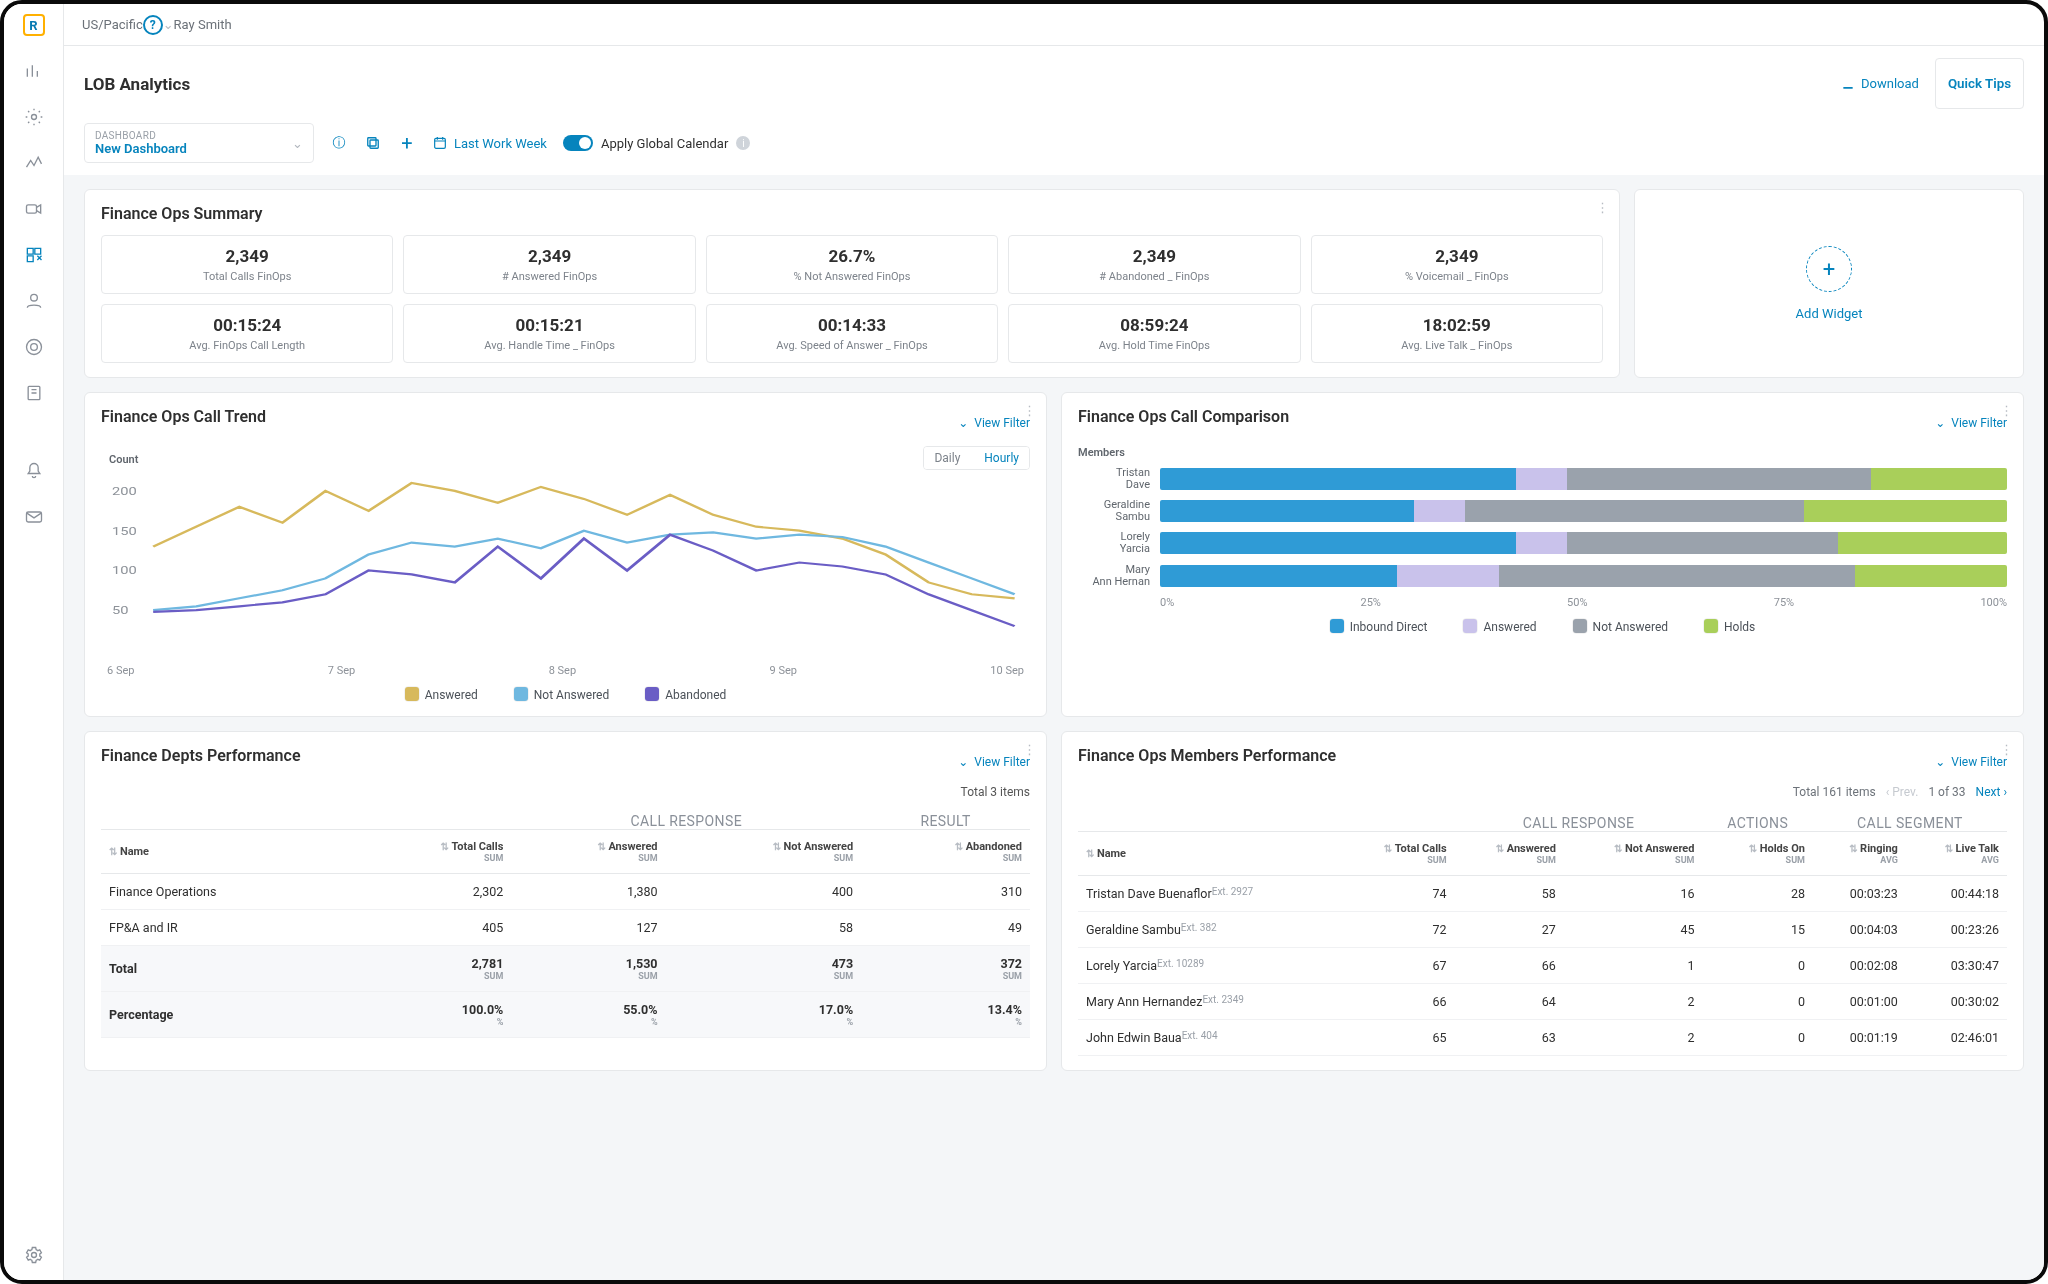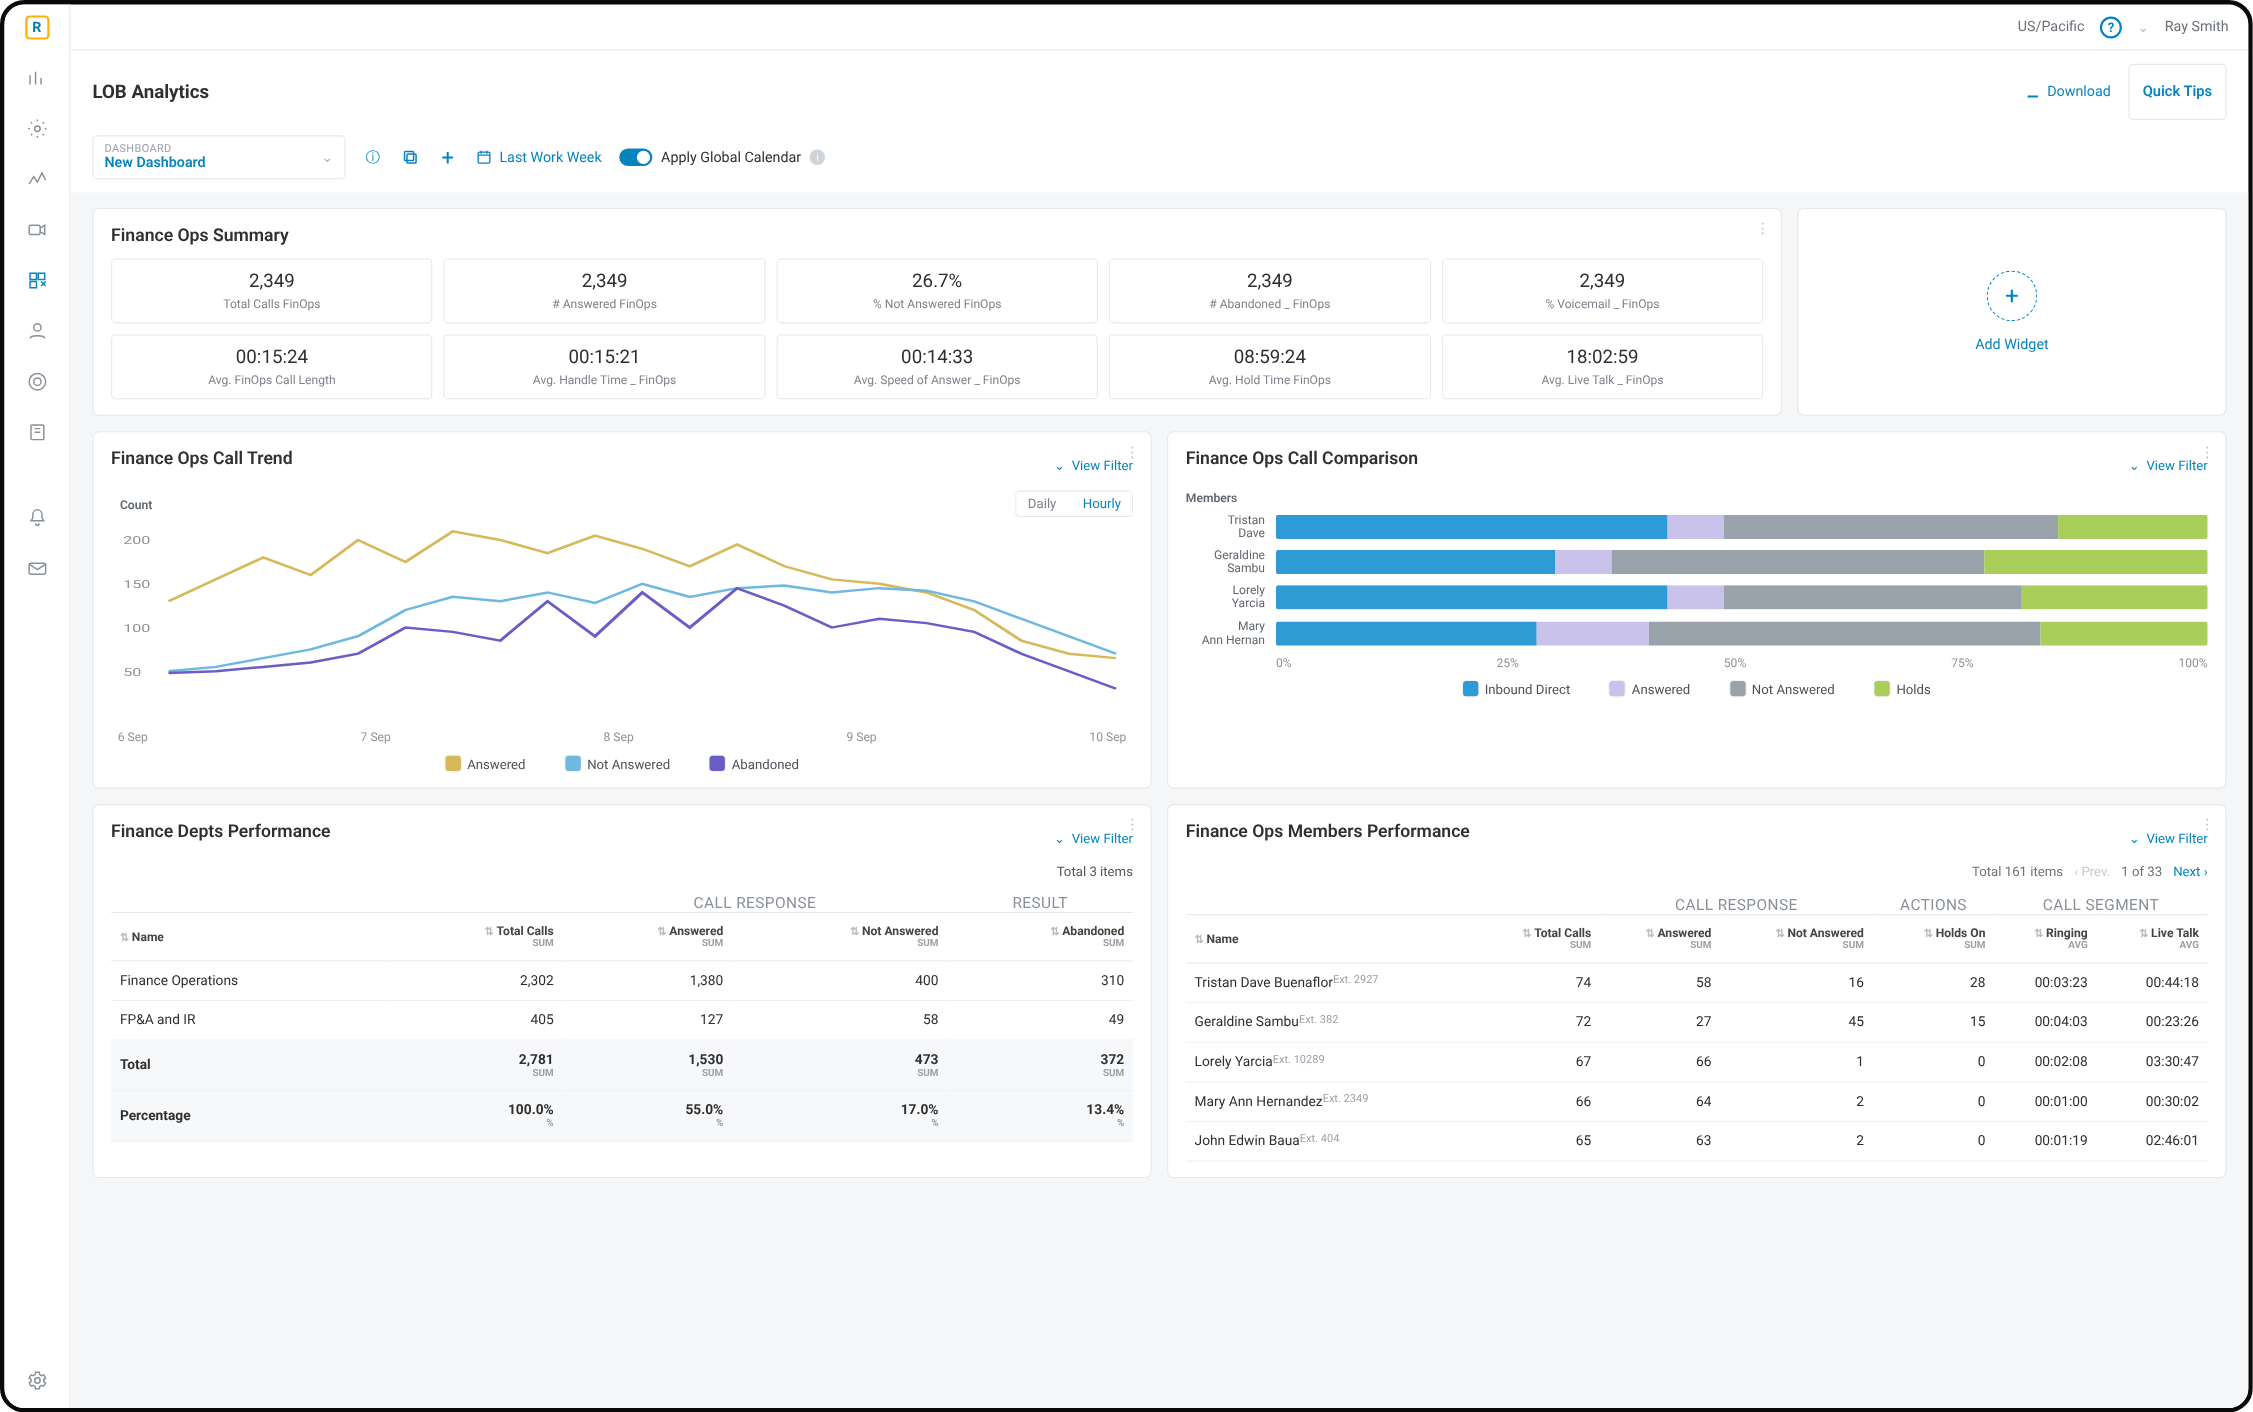--- a/index.html
+++ b/index.html
@@ -19,21 +19,21 @@
   *{box-sizing:border-box;font-family:-apple-system,BlinkMacSystemFont,"Segoe UI",Roboto,Arial,sans-serif}
   html,body{margin:0;height:100%;background:#fff;color:var(--text);font-size:13px}
   .app{display:flex;height:100%;border:4px solid #0a0a0a;border-radius:22px;overflow:hidden}
   .sidebar{width:60px;background:#fff;border-right:1px solid var(--border);display:flex;flex-direction:column;align-items:center;padding-top:10px;gap:24px}
   .logo{width:22px;height:22px;border:2px solid #ffb000;border-radius:4px;display:flex;align-items:center;justify-content:center;color:#067ab2;font-weight:700}
   .nav-icon{width:22px;height:22px;display:flex;align-items:center;justify-content:center;color:#8a9099;cursor:pointer}
   .nav-icon.active{color:var(--blue)}
   .nav-icon svg{width:20px;height:20px;stroke:currentColor;fill:none;stroke-width:1.6}
   .sidebar .spacer{flex:1}
   .main{flex:1;display:flex;flex-direction:column;min-width:0}
-  .topbar{height:42px;display:flex;align-items:center;justify-content:flex-end;padding:16px 18px;gap:14px;border-bottom:1px solid var(--border);color:#6b7178}
+  .topbar{height:42px;display:flex;align-items:center;justify-content:flex-start;padding:16px 18px;border-bottom:1px solid var(--border);color:#6b7178}
   .help-icon{width:20px;height:20px;border:2px solid var(--blue);border-radius:50%;display:flex;align-items:center;justify-content:center;color:var(--blue);font-weight:700;font-size:12px}
   .topbar .caret{color:#b7bcc3}
   .header{display:flex;align-items:center;justify-content:space-between;padding:12px 20px}
   .header h1{font-size:17px;font-weight:700;margin:0}
   .header-actions{display:flex;align-items:center;gap:16px}
   .download{display:flex;align-items:center;gap:6px;color:var(--blue);cursor:pointer}
   .download svg{width:14px;height:14px;fill:var(--blue)}
   .btn{border:1px solid var(--border);background:#fff;border-radius:4px;padding:17px 12px;color:var(--blue);font-weight:600;cursor:pointer}
   .toolbar{display:flex;align-items:center;gap:16px;padding:2px 20px 12px}
   .dash-select{border:1px solid var(--border);border-radius:4px;width:230px;padding:6px 10px;background:#fff;display:flex;justify-content:space-between;align-items:center}
@@ -48,21 +48,21 @@
   .switch::after{content:"";position:absolute;right:2px;top:2px;width:12px;height:12px;border-radius:50%;background:#fff}
   .info-dot{width:14px;height:14px;border-radius:50%;background:#cfd4da;color:#fff;display:flex;align-items:center;justify-content:center;font-size:10px}
   .content{flex:1;overflow:auto;background:var(--bg);padding:14px 20px}
   .row{display:flex;gap:14px}
   .panel{background:var(--panel);border:1px solid var(--border);border-radius:6px;padding:14px 16px;position:relative}
   .panel .menu{position:absolute;right:10px;top:10px;color:#b7bcc3;cursor:pointer}
   .summary{flex:1}
   .summary h2,.ptitle{font-size:16px;font-weight:600;margin:0 0 12px}
   .kpi-grid{display:grid;grid-template-columns:repeat(5,1fr);gap:10px}
   .kpi{border:1px solid var(--border);border-radius:4px;background:#fff;padding:10px;text-align:center}
-  .kpi .v{font-size:17px;font-weight:400}
+  .kpi .v{font-size:17px;font-weight:700}
   .kpi .l{font-size:11px;color:#7d838b;margin-top:4px}
   .addwidget{width:390px;border:1px solid var(--border);border-radius:6px;background:#fff;display:flex;flex-direction:column;align-items:center;justify-content:center;gap:14px}
   .addcircle{width:46px;height:46px;border:1.5px dashed var(--blue);border-radius:50%;display:flex;align-items:center;justify-content:center;color:var(--blue);font-size:22px}
   .addwidget .lbl{color:var(--blue)}
   .row2{margin-top:14px}
   .half{flex:1;min-width:0}
   .panel-head{display:flex;align-items:center;justify-content:space-between;margin-bottom:8px}
   .viewfilter{display:flex;align-items:center;gap:6px;color:var(--blue);cursor:pointer;font-size:12px}
   .viewfilter .chev{color:var(--blue)}
   .pill-group{display:flex;gap:4px;border:1px solid var(--border);border-radius:4px;overflow:hidden}

